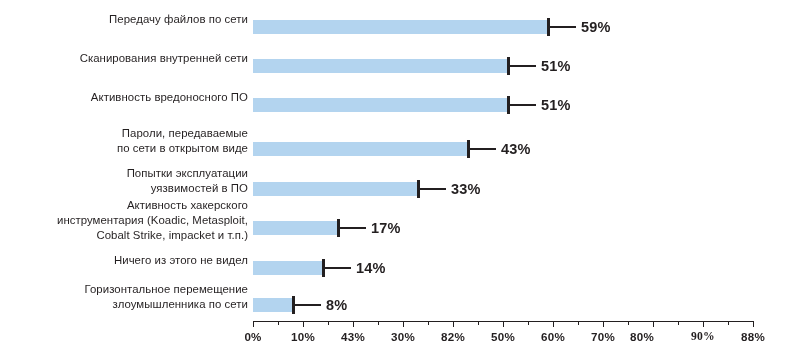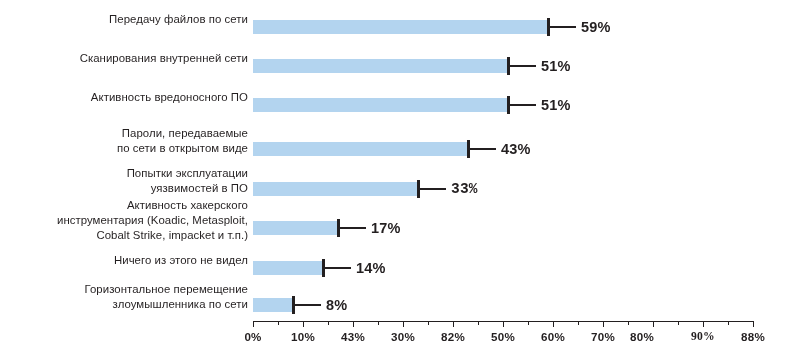--- a/index.html
+++ b/index.html
@@ -173,21 +173,21 @@
           <div class="value-label" style="left: 248px; text-align: right;">43%</div>
         </div>
       </div>
       <div class="row" style="top: 181px;">
         <div class="cat-label">Попытки эксплуатации
 уязвимостей в ПО</div>
         <div class="bar-track">
           <div class="bar" style="width: 165px; background: rgb(179, 212, 239);"></div>
           <div class="end-tick" style="left: 165px;"></div>
           <div class="leader" style="left: 167px; width: 26px;"></div>
-          <div class="value-label" style="left: 198px; font-family: Liberation Mono, monospace;">33%</div>
+          <div class="value-label" style="left: 198px;">33%</div>
         </div>
       </div>
       <div class="row" style="top: 220px;">
         <div class="cat-label">Активность хакерского
 инструментария (Koadic, Metasploit,
 Cobalt Strike, impacket и т.п.)</div>
         <div class="bar-track">
           <div class="bar" style="width: 85px; background: rgb(179, 212, 239);"></div>
           <div class="end-tick" style="left: 85px;"></div>
           <div class="leader" style="left: 87px; width: 26px;"></div>

